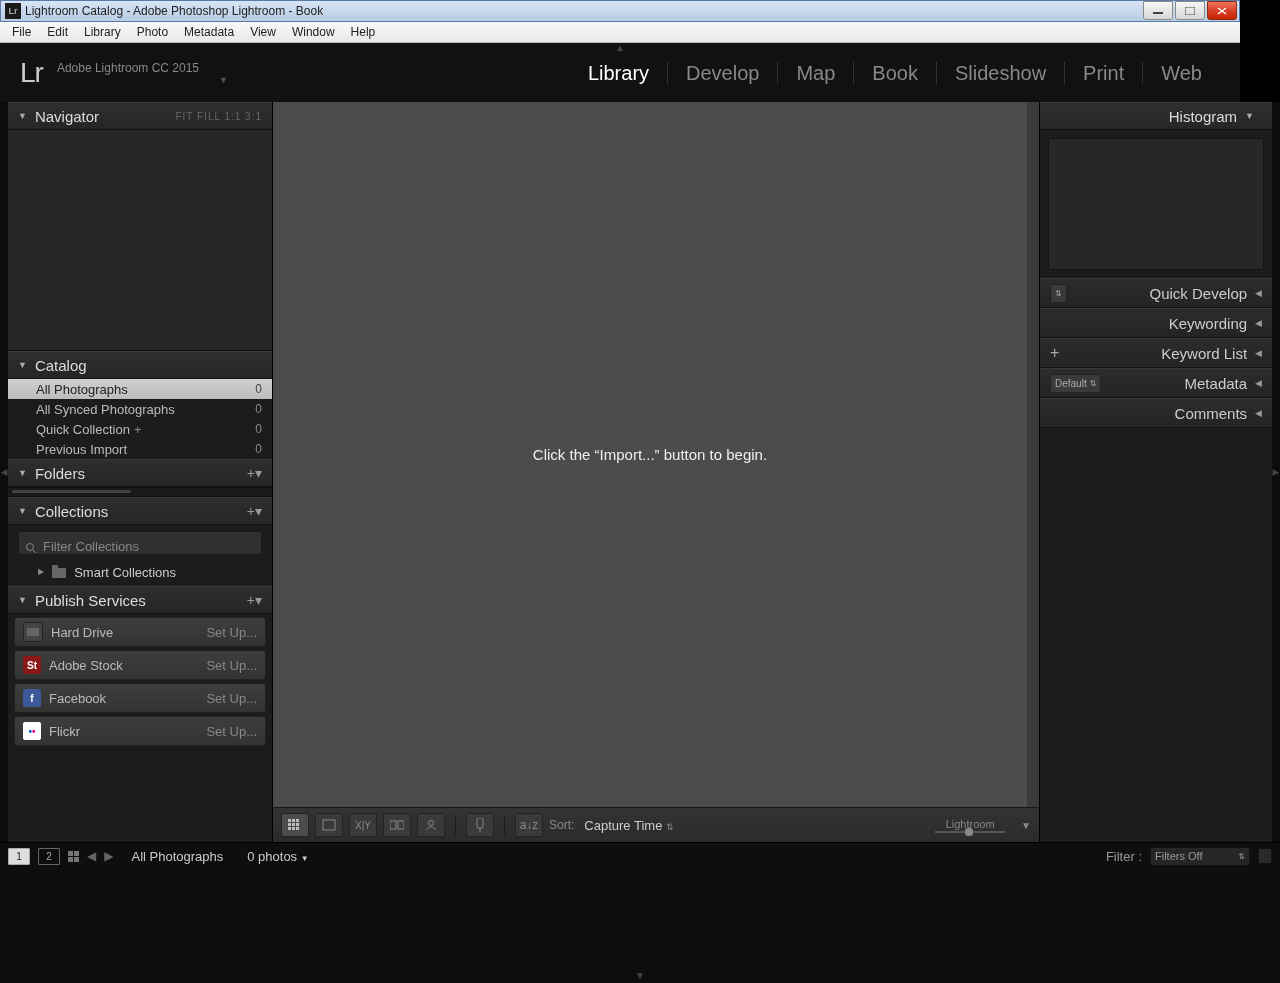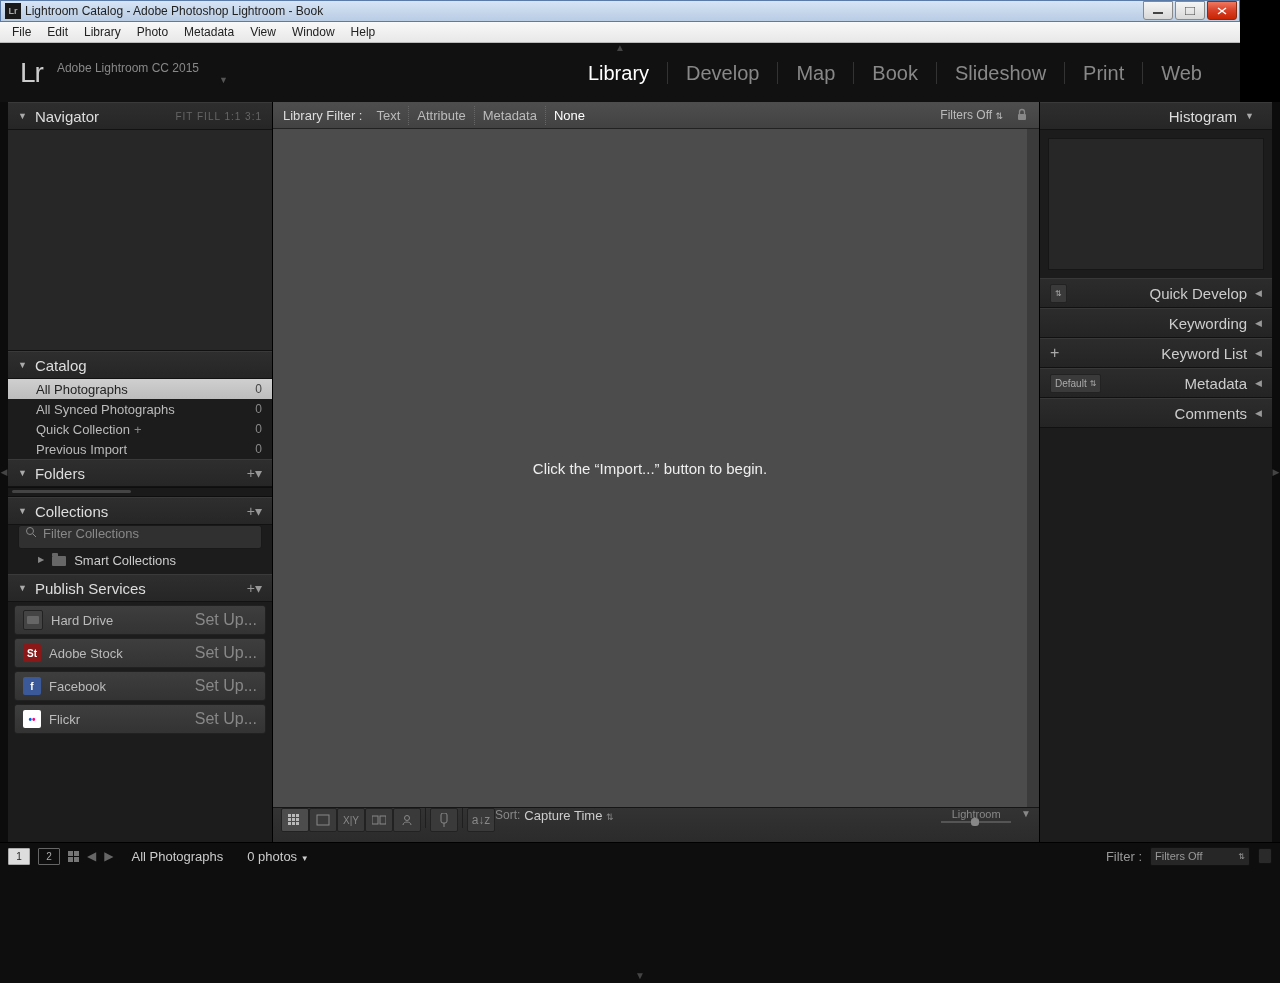--- a/index.html
+++ b/index.html
@@ -45,44 +45,44 @@
 .catrow{height:20px;display:flex;align-items:center;padding:0 10px 0 28px;color:#bbb;font-size:13px}
 .catrow.sel{background:linear-gradient(#cfcfcf,#bdbdbd);color:#222}
 .catrow .spacer{flex:1}
 .catrow .cnt{color:#888;font-size:12px}
 .catrow.sel .cnt{color:#444}
 .catrow .pluschip{color:#888;margin-left:4px}
 
 .thinbar{height:8px;background:#1a1a1a;border-top:1px solid #0e0e0e;border-bottom:1px solid #0e0e0e;position:relative}
 .thinbar::after{content:"";position:absolute;left:4px;top:2px;width:45%;height:3px;background:#444;border-radius:2px}
 
-.filterbox{margin:0 10px;height:22px;background:#303030;border:1px solid #191919;border-radius:3px;display:flex;align-items:flex-start;padding:0 6px;gap:6px;color:#888}
+.filterbox{margin:6px 10px;height:22px;background:#303030;border:1px solid #191919;border-radius:3px;display:flex;align-items:flex-end;padding:0 6px;gap:6px;color:#888}
 .smartcoll{display:flex;align-items:center;gap:8px;padding:4px 10px 6px 30px;color:#ccc}
 .smartcoll .tri{font-size:8px;color:#888;transform:translateY(-1px)}
 .folder-icon{width:14px;height:10px;background:#676767;border-radius:1px;position:relative}
 .folder-icon::before{content:"";position:absolute;top:-3px;left:0;width:6px;height:3px;background:#676767;border-radius:1px 1px 0 0}
 
 .pubrow{margin:3px 6px;height:28px;background:linear-gradient(#3e3e3e,#333);border:1px solid #212121;border-radius:3px;display:flex;align-items:center;padding:0 8px;gap:8px;color:#bbb}
 .pubrow .icon{width:18px;height:18px;border-radius:2px;display:flex;align-items:center;justify-content:center;font-size:10px;font-weight:bold}
 .pubrow .spacer{flex:1}
-.pubrow .setup{color:#888;font-size:16px}
+.pubrow .setup{color:#888;font-size:13px}
 .findmore{margin:4px 6px 6px;height:22px;background:linear-gradient(#3a3a3a,#2f2f2f);border:1px solid #1e1e1e;border-radius:3px;display:flex;align-items:center;justify-content:center;color:#aaa;font-size:12px}
 
 .impexp{display:flex;gap:6px;padding:8px 6px;background:#1a1a1a;border-top:1px solid #0c0c0c}
 .impexp button{flex:1;height:26px;background:linear-gradient(#474747,#3a3a3a);border:1px solid #222;border-radius:3px;color:#ccc;font-size:14px}
 
 .filterbar{height:26px;background:linear-gradient(#4e4e4e,#424242);border-bottom:1px solid #222;display:flex;align-items:center;padding:0 10px;gap:6px;color:#ccc;font-size:13px}
 .filterbar .lbl{color:#ddd;margin-right:auto}
 .filterbar .fbtn{padding:2px 8px;color:#bbb;border-left:1px dotted #666}
 .filterbar .fbtn.first{border-left:none}
 .filterbar .fbtn.active{color:#fff;font-weight:500}
 .filterbar .lock{width:14px;height:14px;margin-left:6px}
 .grid{flex:1;background:#4c4c4c;display:flex;align-items:center;justify-content:center;color:#eee;font-size:15px;position:relative;border-right:12px solid #3b3b3b}
 
-.centertool{height:34px;background:linear-gradient(#333,#2b2b2b);border-top:1px solid #161616;display:flex;padding:0 8px;gap:0}
+.centertool{height:34px;background:linear-gradient(#333,#2b2b2b);border-top:1px solid #161616;display:flex;align-items:center;padding:0 8px;gap:6px}
 .tbtn{width:26px;height:22px;background:#3a3a3a;border:1px solid #222;border-radius:2px;display:flex;align-items:center;justify-content:center;color:#888}
 .tbtn.active{background:#4c4c4c;color:#ccc}
 .tsep{width:1px;height:20px;background:#1e1e1e;margin:0 4px}
 .tlabel{color:#888;font-size:12px}
 .sortval{color:#ccc;font-size:13px;margin-left:4px}
 .thumbslider{margin-left:auto;display:flex;flex-direction:column;align-items:center;color:#888;font-size:11px;gap:1px}
 .slider{width:70px;height:2px;background:#555;position:relative}
 .slider::after{content:"";position:absolute;left:30px;top:-3px;width:8px;height:8px;background:#888;border-radius:3px}
 .tridn{color:#888;font-size:10px;margin-left:10px}
 
@@ -272,32 +272,20 @@
             <span>Flickr</span>
             <span class="spacer"></span>
             <span class="setup">Set Up...</span>
           </div>
         </div>
 
     <div style="flex:1"></div>
   </div>
 
   <div class="center">
-    <div class="filterbar">
-      <span class="lbl">Library Filter :</span>
-      <span id="filteritems"><span class="fbtn first">Text</span><span class="fbtn">Attribute</span><span class="fbtn">Metadata</span><span class="fbtn active">None</span></span>
-      <span style="flex:1"></span>
-      <span style="color:#bbb;font-size:12px">
-        <span>Filters Off</span> <span style="font-size:9px">⇅</span>
-      </span>
-      <svg class="lock" viewBox="0 0 14 14">
-            <rect x="3" y="6" width="8" height="6" rx="1" fill="#888"></rect>
-            <path d="M4.5 6 V4 a2.5 2.5 0 0 1 5 0 V6" fill="none" stroke="#888" stroke-width="1.3"></path>
-          </svg>
-    </div>
     <div class="grid">
       <span>Click the “Import...” button to begin.</span>
     </div>
     <div class="centertool">
       <div class="tbtn active">
             <svg width="14" height="12">
               <g fill="#bbb">
                 <rect width="3" height="3"></rect>
                 <rect x="4" width="3" height="3"></rect>
                 <rect x="8" width="3" height="3"></rect>

